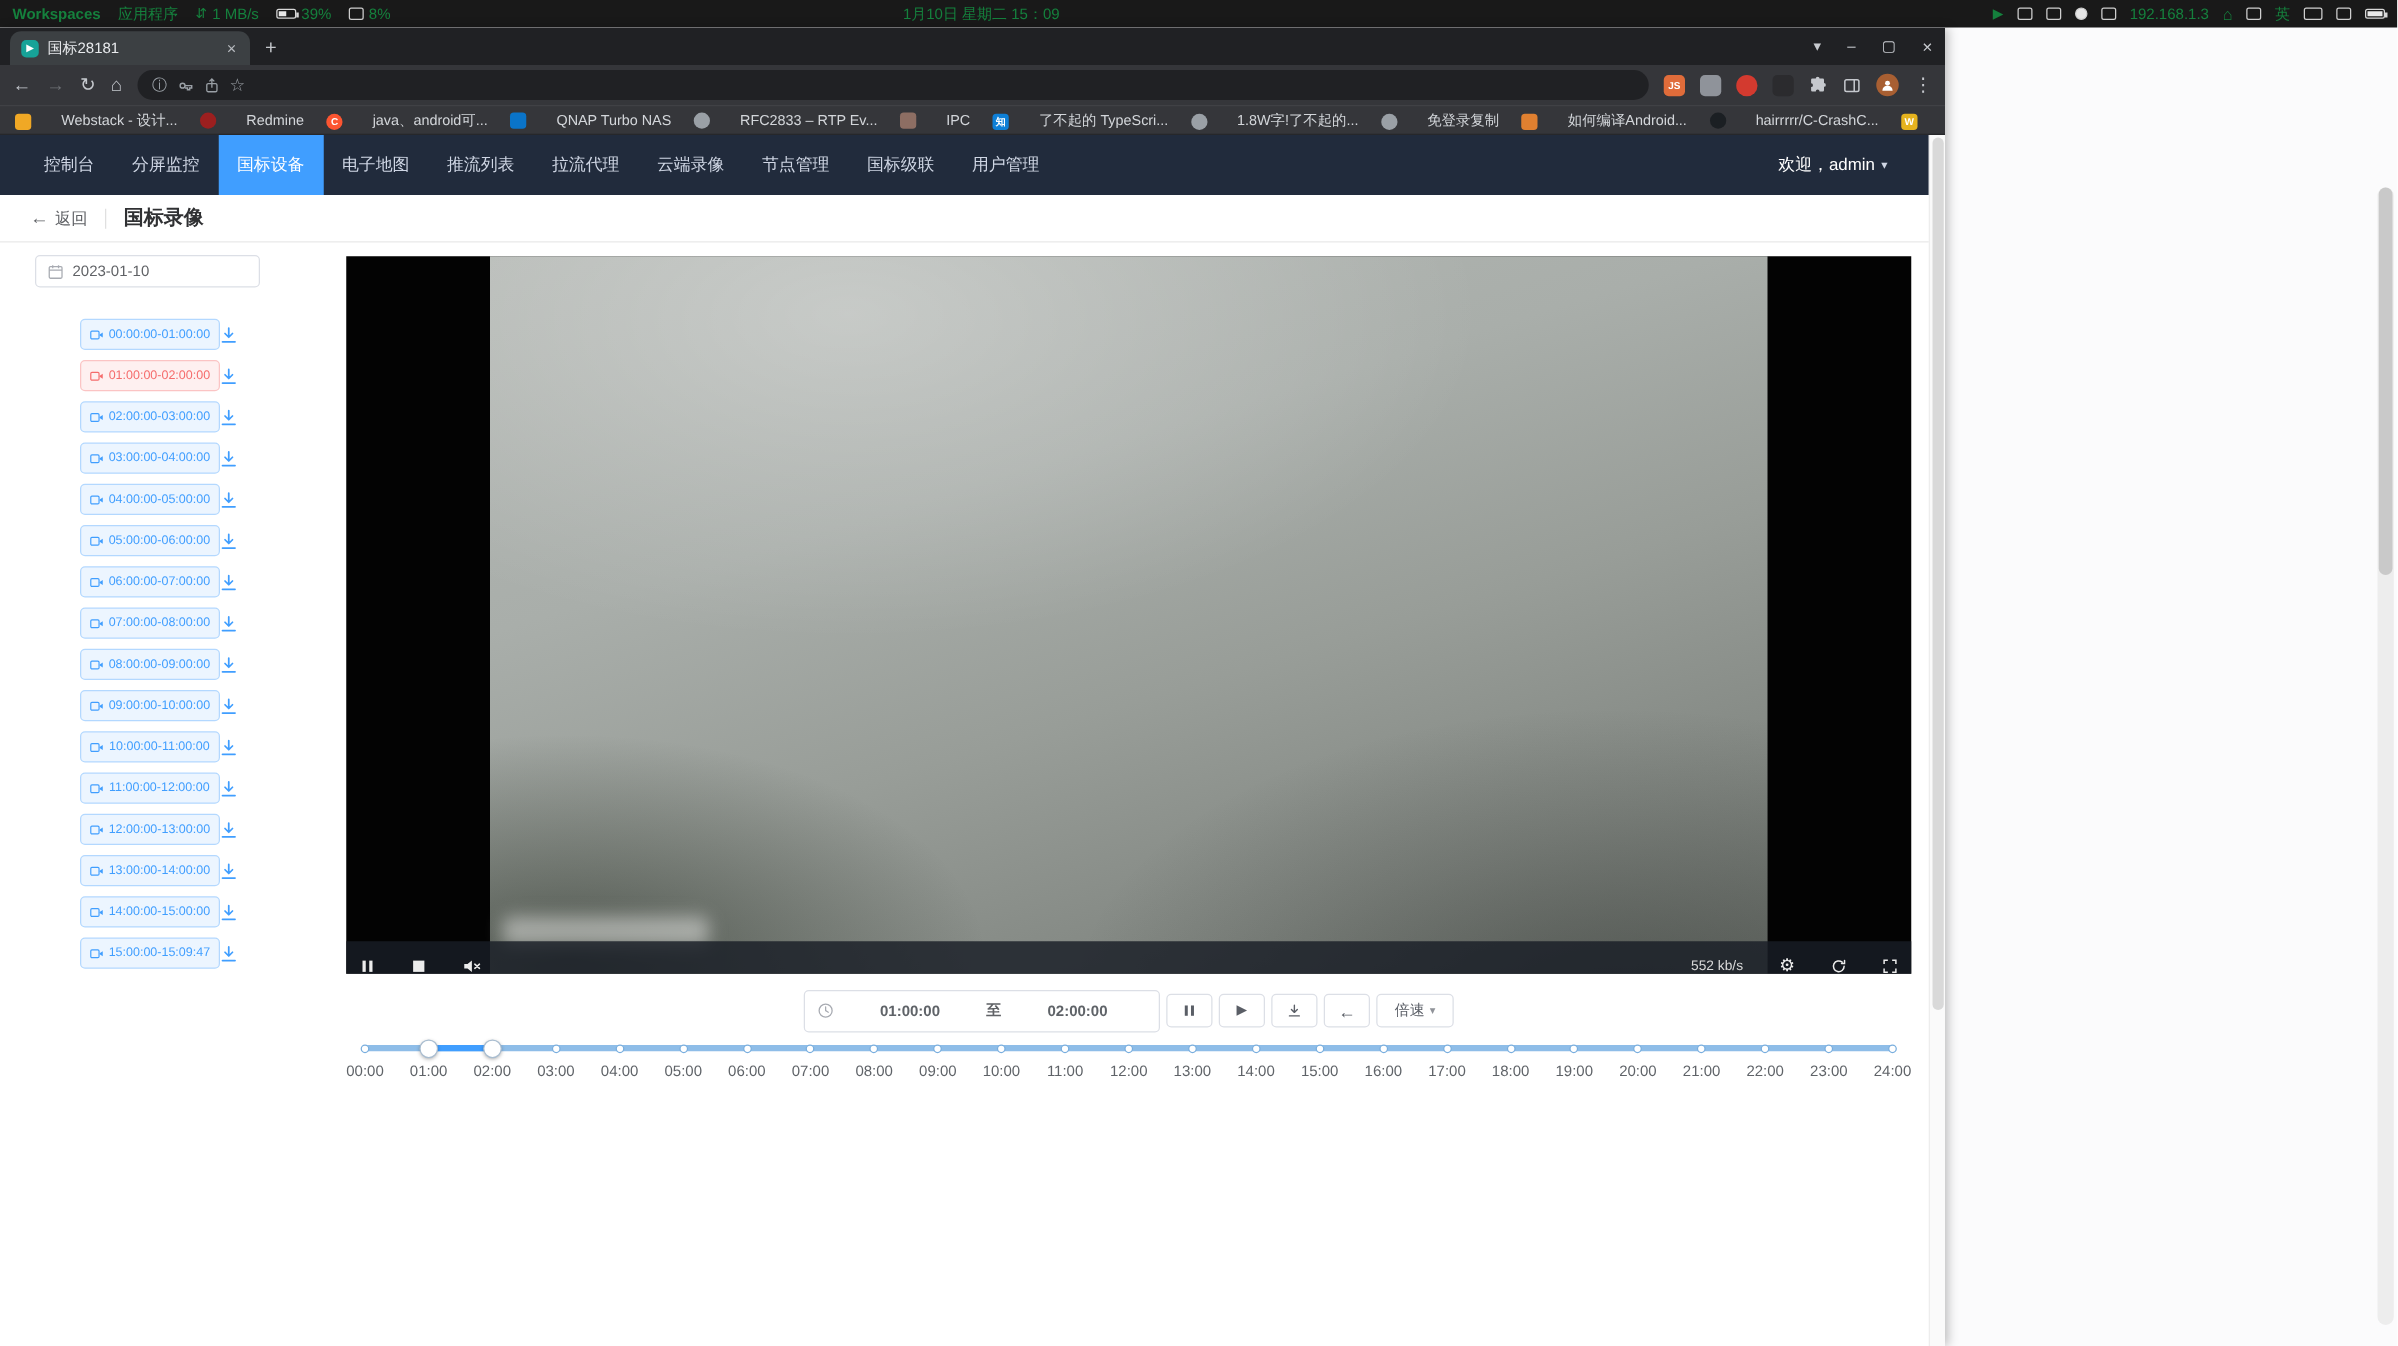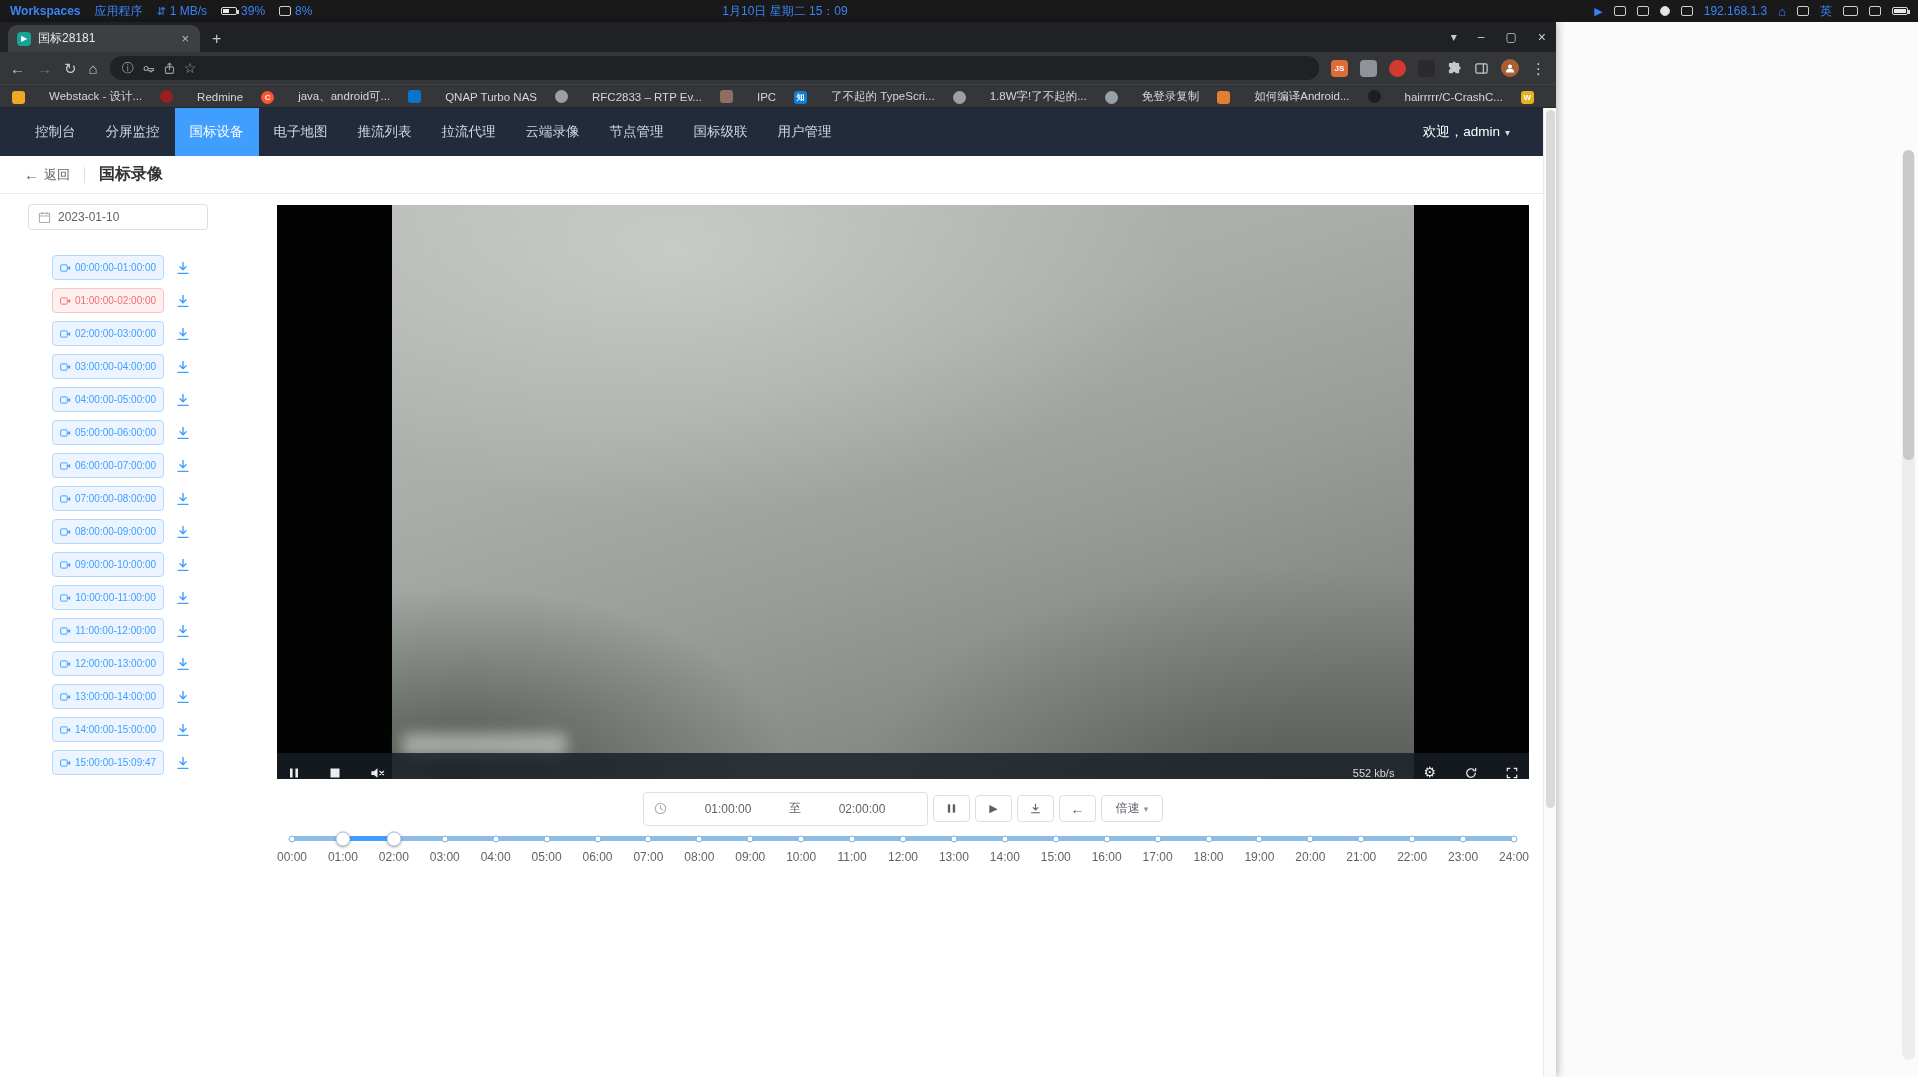--- a/index.html
+++ b/index.html
@@ -1,20 +1,20 @@
 <!DOCTYPE html>
 <html style="--accent: #409eff; --danger: #f56c6c;"><head>
 <meta charset="utf-8">
 <style>
   * { box-sizing: border-box; }
   body { margin:0; font-family:"Liberation Sans","DejaVu Sans",sans-serif; }
   .screen { position:relative; width:1918px; height:1077px; background:#fbfbfc; overflow:hidden; }
 
   
-  .sysbar { position:relative; height:22px; background:#191919; color:#3b82f6; font-size:12px;
+  .sysbar { position:relative; height:22px; background:#191919; color:#15803d; font-size:12px;
             display:flex; align-items:center; padding:0 10px; }
   .sys-left, .sys-right { display:flex; align-items:center; gap:14px; }
   .sys-right { margin-left:auto; gap:11px; }
   .sys-bold { font-weight:bold; }
   .sys-item { display:inline-flex; align-items:center; gap:4px; }
   .sys-center { position:absolute; left:785px; transform:translateX(-50%); font-size:12px; }
   .glyph { font-size:11px; line-height:1; }
   .mi { display:inline-block; width:12px; height:10px; border:1px solid #cfcfcf; border-radius:2px; }
   .mi.round { width:10px; height:10px; border-radius:50%; background:#e6e6e6; }
   .mi.wide { width:15px; }
@@ -74,21 +74,21 @@
   .back-arrow { font-size:15px; }
   .head-div { width:1px; height:16px; background:#e0e0e0; margin:0 14px; }
   .page-title { font-size:16px; font-weight:bold; color:#303133; }
 
   
   .sidebar { position:absolute; left:28px; top:96px; width:180px; }
   .datebox { height:26px; border:1px solid #dcdfe6; border-radius:4px; background:#fff; display:flex;
              align-items:center; gap:7px; padding:0 9px; color:#606266; font-size:12px; }
   .datebox svg { width:13px; height:13px; color:#a8abb2; flex:none; }
   .seglist { margin-top:25px; padding:0 18px 0 24px; display:flex; flex-direction:column; gap:8px; }
-  .segrow { display:flex; align-items:center; justify-content:space-between; height:25px; }
+  .segrow { display:flex; align-items:center; justify-content:space-between; height:25px;margin-left:12px; }
   .segbtn { width:112px; height:25px; border-radius:4px; font-size:10px; display:inline-flex; align-items:center;
             justify-content:center; gap:4px; border:1px solid; padding:0 3px; background:#fff; cursor:pointer;
             font-family:inherit; }
   .segbtn svg { width:11px; height:10px; flex:none; }
   .segbtn.primary { color:var(--accent,#409eff); background:#ecf5ff; border-color:#b3d8ff; }
   .segbtn.danger  { color:var(--danger,#f56c6c); background:#fef0f0; border-color:#fbc4c4; }
   .dl { color:var(--accent,#409eff); display:flex; cursor:pointer; }
   .dl svg { width:14px; height:14px; }
 
   
@@ -109,21 +109,21 @@
   .vic { display:flex; align-items:center; cursor:pointer; color:#ececec; }
   .vic svg { width:12px; height:12px; }
   .vic.vol svg { width:15px; height:12px; }
   .bitrate { font-size:11px; color:#d9d9d9; }
   .gear-glyph { font-size:14px; line-height:1; cursor:pointer; }
 
   
   .ctrlrow { position:absolute; left:277px; top:686px; width:1252px; height:29px; display:flex; align-items:center;
              justify-content:center; gap:5px; }
   .picker { width:285px; height:27px; border:1px solid #dcdfe6; border-radius:4px; background:#fff; display:flex;
-            align-items:center; gap:6px; padding:16px 10px; color:#5f6368; font-size:12px; }
+            align-items:center; gap:6px; padding:16px 10px; color:#5f6368; font-size:12px;font-weight:bold; }
   .picker svg { width:13px; height:13px; color:#a8abb2; flex:none; }
   .pt { flex:1; text-align:center; }
   .pto { flex:none; color:#606266; }
   .tbtn { width:37px; height:27px; border:1px solid #dcdfe6; border-radius:4px; background:#fff; color:#5a5e66;
           display:flex; align-items:center; justify-content:center; cursor:pointer; font-family:inherit; }
   .tbtn svg { width:11px; height:11px; }
   .tbtn .tri { font-size:11px; line-height:1; }
   .tbtn .arr { font-size:14px; line-height:1; }
   .tbtn.speed { width:62px; gap:4px; font-size:12px; }
   .tbtn.speed .caret { font-size:9px; color:#909399; }

